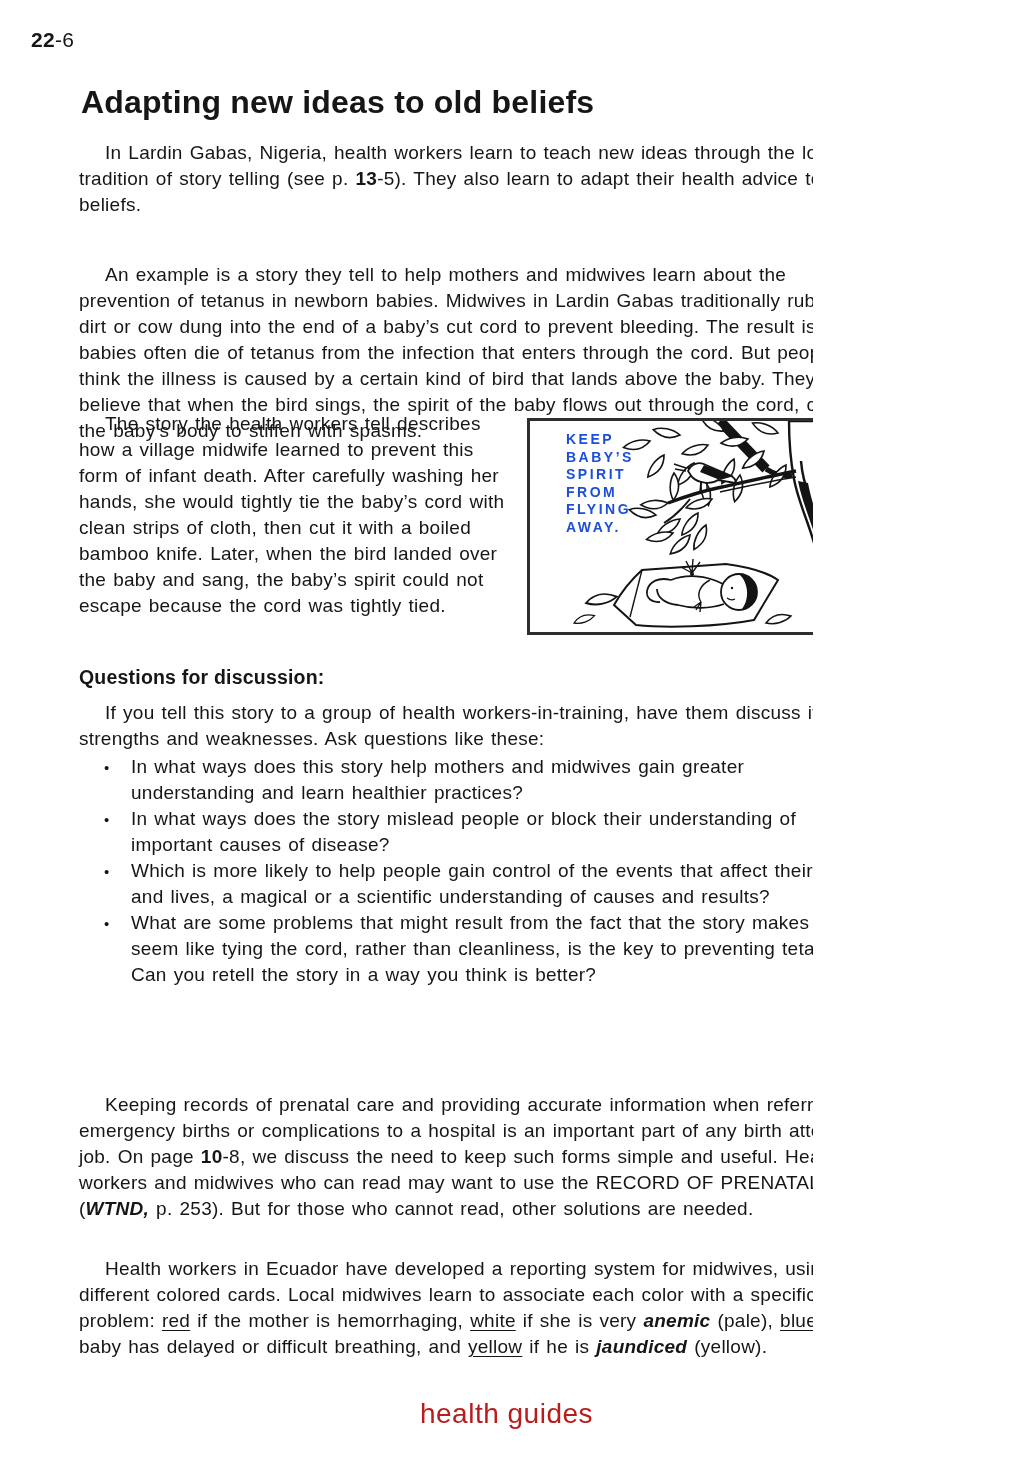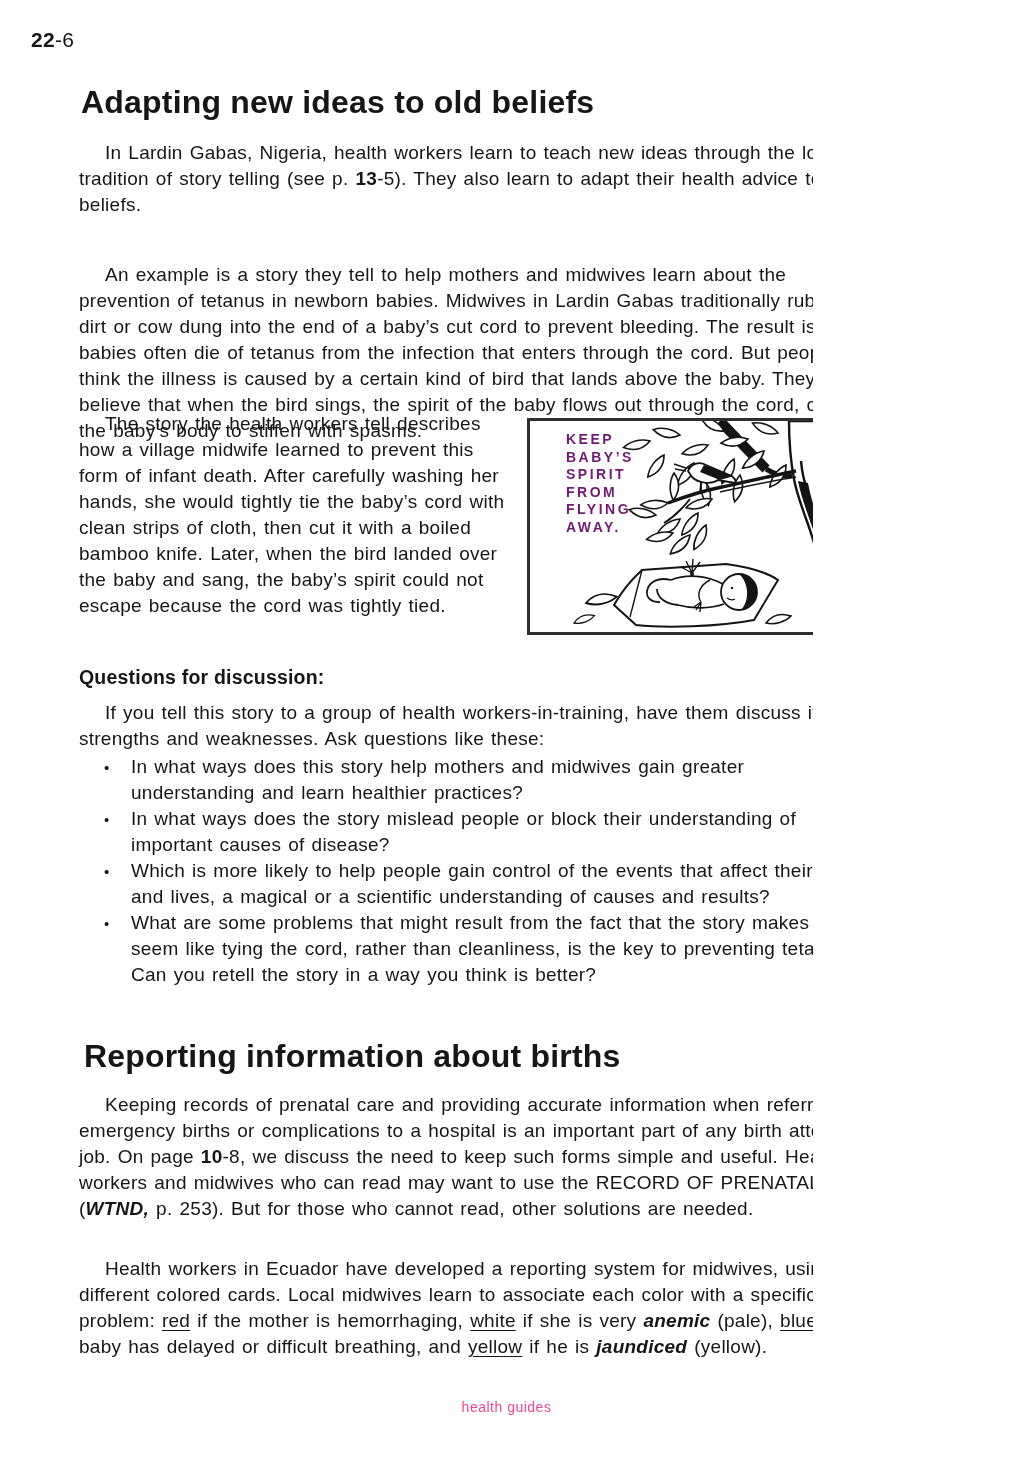--- a/index.html
+++ b/index.html
@@ -37,30 +37,30 @@
   .bi{font-weight:bold;font-style:italic;}
   .ul{text-decoration:underline;text-underline-offset:3px;}
   .illus{
     left:527px;top:418px;width:350px;height:217px;
     border:3px solid #2e2e2e;box-sizing:border-box;background:#fff;
   }
   .illus svg{position:absolute;left:0;top:0;}
   .illus-caption{
     position:absolute;left:36px;top:10px;
     font-size:14px;line-height:17.5px;font-weight:bold;letter-spacing:2.5px;
-    white-space:pre-line;color:#701a75;
+    white-space:pre-line;color:#1d4ed8;
   }
   .watermark{
     left:0;top:1398px;width:1013px;text-align:center;line-height:1;
     color:#c5c5c5;user-select:none;
   }
   .wm-line1{white-space:nowrap;}
   .wm-small{font-size:21px;font-family:"Liberation Sans",sans-serif;vertical-align:4px;}
   .wm-brand{font-size:37px;font-family:"Liberation Serif",serif;letter-spacing:1px;}
-  .wm-line2{font-size:14px;margin-top:2px;color:#ec4899;letter-spacing:.5px;}
+  .wm-line2{font-size:28px;margin-top:2px;color:#b91c1c;letter-spacing:.5px;}
 </style>
 </head>
 <body>
 
 <div class="page">
 
   <div class="abs pageno"><span class="b">22</span><span>-6</span></div>
 
   <h1 class="abs sec h1a">Adapting new ideas to old beliefs</h1>
 
@@ -182,21 +182,20 @@
     <div class="qitem">
       <span class="bullet">•</span>
       <span class="qtext">Which is more likely to help people gain control of the events that affect their health and lives, a magical or a scientific understanding of causes and results?</span>
     </div>
     <div class="qitem">
       <span class="bullet">•</span>
       <span class="qtext">What are some problems that might result from the fact that the story makes it seem like tying the cord, rather than cleanliness, is the key to preventing tetanus? Can you retell the story in a way you think is better?</span>
     </div>
   </div>
 
-  <h1 class="abs sec h1b">Reporting information about births</h1>
 
   <div class="abs body-text indent p5"><span>Keeping records of prenatal care and providing accurate information when referring emergency births or complications to a hospital is an important part of any birth attendant’s job. On page </span><span class="bold">10</span><span>-8, we discuss the need to keep such forms simple and useful. Health workers and midwives who can read may want to use the RECORD OF PRENATAL CARE (</span><span class="bi">WTND,</span><span> p. 253). But for those who cannot read, other solutions are needed.</span></div>
 
   <div class="abs body-text indent p6"><span>Health workers in Ecuador have developed a reporting system for midwives, using different colored cards. Local midwives learn to associate each color with a specific problem: </span><span class="ul">red</span><span> if the mother is hemorrhaging, </span><span class="ul">white</span><span> if she is very </span><span class="bi">anemic</span><span> (pale), </span><span class="ul">blue</span><span> if the baby has delayed or difficult breathing, and </span><span class="ul">yellow</span><span> if he is </span><span class="bi">jaundiced</span><span> (yellow).</span></div>
 
   <div class="abs watermark">
     <div class="wm-line2">health guides</div>
   </div>
 
 </div>

